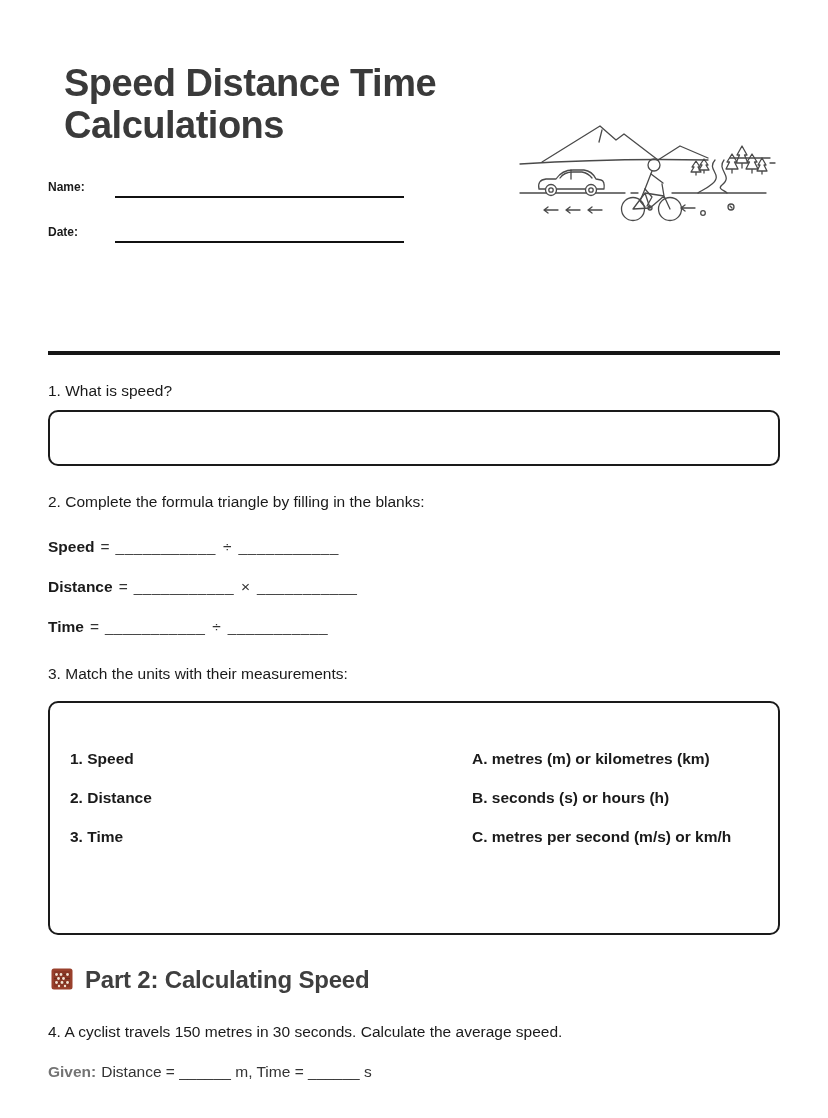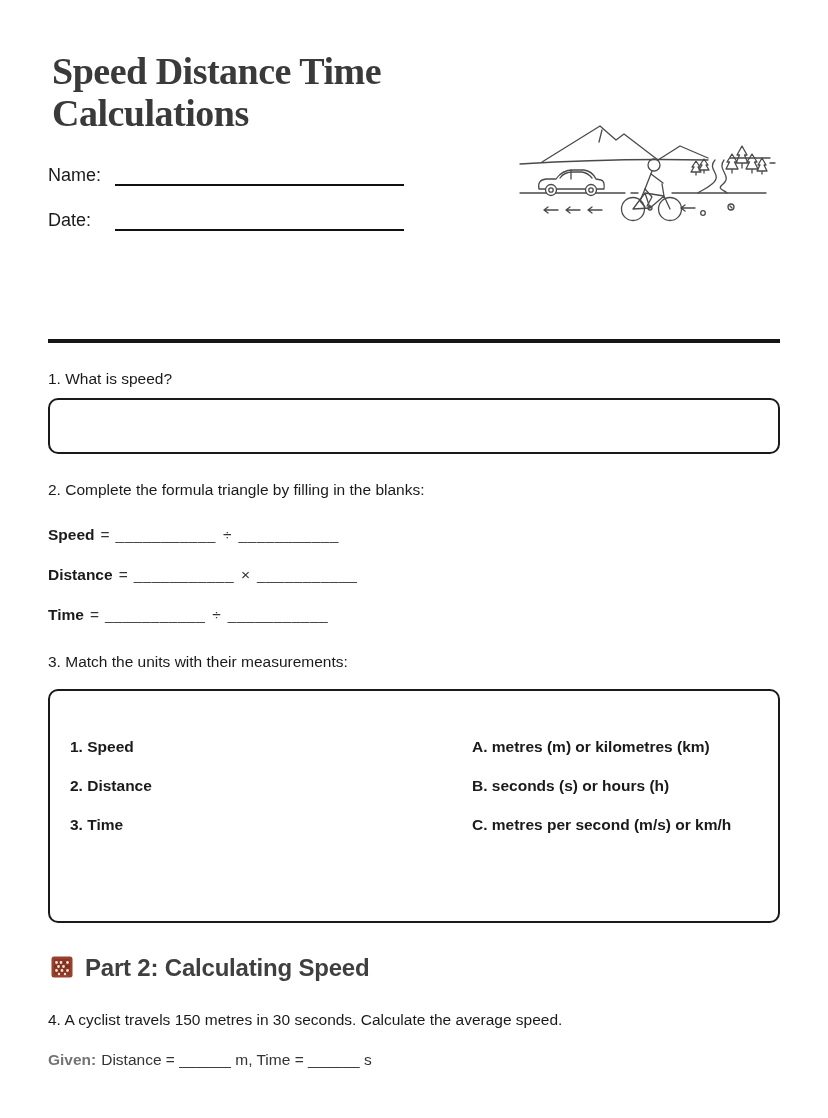--- a/index.html
+++ b/index.html
@@ -1,21 +1,21 @@
 <!DOCTYPE html>
 <html><head>
 <meta charset="utf-8">
 <style>
   html,body{margin:0;padding:0;background:#fff;}
   body{width:828px;height:1118px;font-family:"Liberation Sans","DejaVu Sans",sans-serif;color:#1a1a1a;overflow:hidden;}
   .page{position:relative;width:828px;height:1118px;box-sizing:border-box;padding:46px 48px 0 48px;}
-  h1.title{margin:4px;width:470px;font-size:38px;line-height:42px;font-weight:bold;color:#3a3a3a;letter-spacing:-0.5px;font-family:Liberation Serif, serif;}
+  h1.title{margin:16px;width:470px;font-size:38px;line-height:42px;font-weight:bold;color:#3a3a3a;letter-spacing:-0.5px;}
   .fields{margin-top:28px;}
   .field-row{display:flex;align-items:flex-end;height:24px;margin-bottom:21px;}
-  .field-label{font-size:18px;font-weight:normal;color:#1a1a1a;width:67px;line-height:22px;}
+  .field-label{font-size:12px;font-weight:bold;color:#1a1a1a;width:67px;line-height:22px;}
   .field-line{display:inline-block;width:289px;border-bottom:2px solid #111;height:20px;}
   .scene{position:absolute;left:512px;top:116px;width:278px;height:118px;}
   .divider{height:3.5px;background:#161616;border:none;margin:108px 0 0 0;}
   h2.part{display:flex;align-items:center;margin:34px 0 0 0;font-size:24px;line-height:33px;font-weight:bold;color:#3f3f3f;letter-spacing:-0.2px;}
   h2.part .icon{display:inline-flex;width:28px;height:28px;margin-right:9px;flex:0 0 auto;}
   p.q{margin:26px 0 0 0;font-size:15.5px;line-height:20px;font-weight:normal;color:#1a1a1a;}
   .answer-box{margin-top:9px;height:52px;border:2.5px solid #1a1a1a;border-radius:10px;background:#fff;}
   .formulas{margin-top:25px;}
   p.formula{margin:0 0 20px 0;font-size:15.5px;line-height:20px;color:#333;}
   p.formula .f-label{font-weight:bold;color:#1a1a1a;margin-right:6px;}

